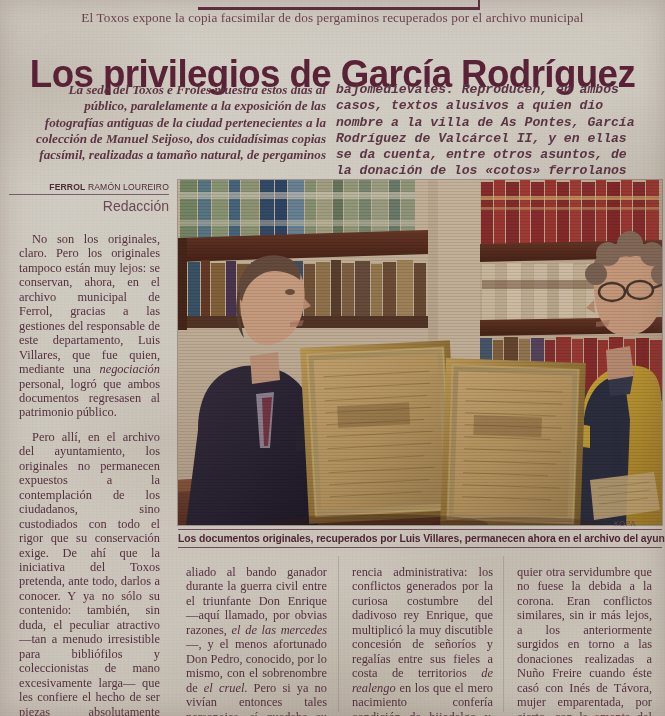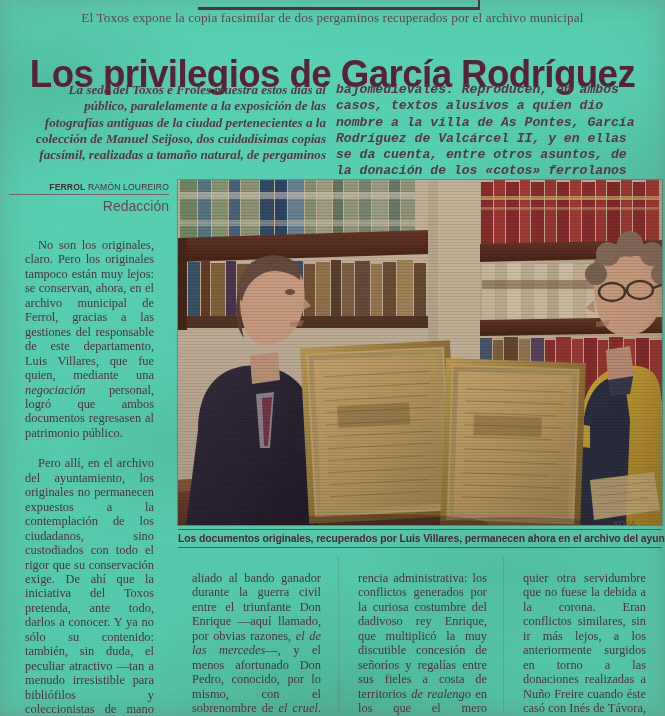--- a/index.html
+++ b/index.html
@@ -8,21 +8,21 @@
     padding: 0;
     background: #8a8a8a;
   }
 
   
   #page {
     position: relative;
     width: 665px;
     height: 716px;
     overflow: hidden;
-    background: #5eead4;
+    background: #e5e5e5;
     font-family: "Liberation Serif", serif;
     color: #5a3c46;
     -webkit-font-smoothing: antialiased;
   }
 
   
   #paper-texture {
     position: absolute;
     inset: 0;
     pointer-events: none;
@@ -148,21 +148,21 @@
   
   .col {
     position: absolute;
     font-family: "Liberation Serif", serif;
     font-size: 12.4px;
     line-height: 14.45px;
     text-align: justify;
     color: #54303f;
     hyphens: manual;
   }
-  .col p { margin: 16px; text-indent: 13px; }
+  .col p { margin: 10px; text-indent: 13px; }
   .col p + p { margin-top: 0; }
   .col i { font-style: italic; }
 
   #col-1 { left: 9px;   top: 222px; width: 161px; height: 490px; }
   #col-2 { left: 176px; top: 555px; width: 161px; height: 158px; }
   #col-3 { left: 342px; top: 555px; width: 161px; height: 158px; }
   #col-4 { left: 507px; top: 555px; width: 155px; height: 158px; }
 
   
   #col-1::after {

